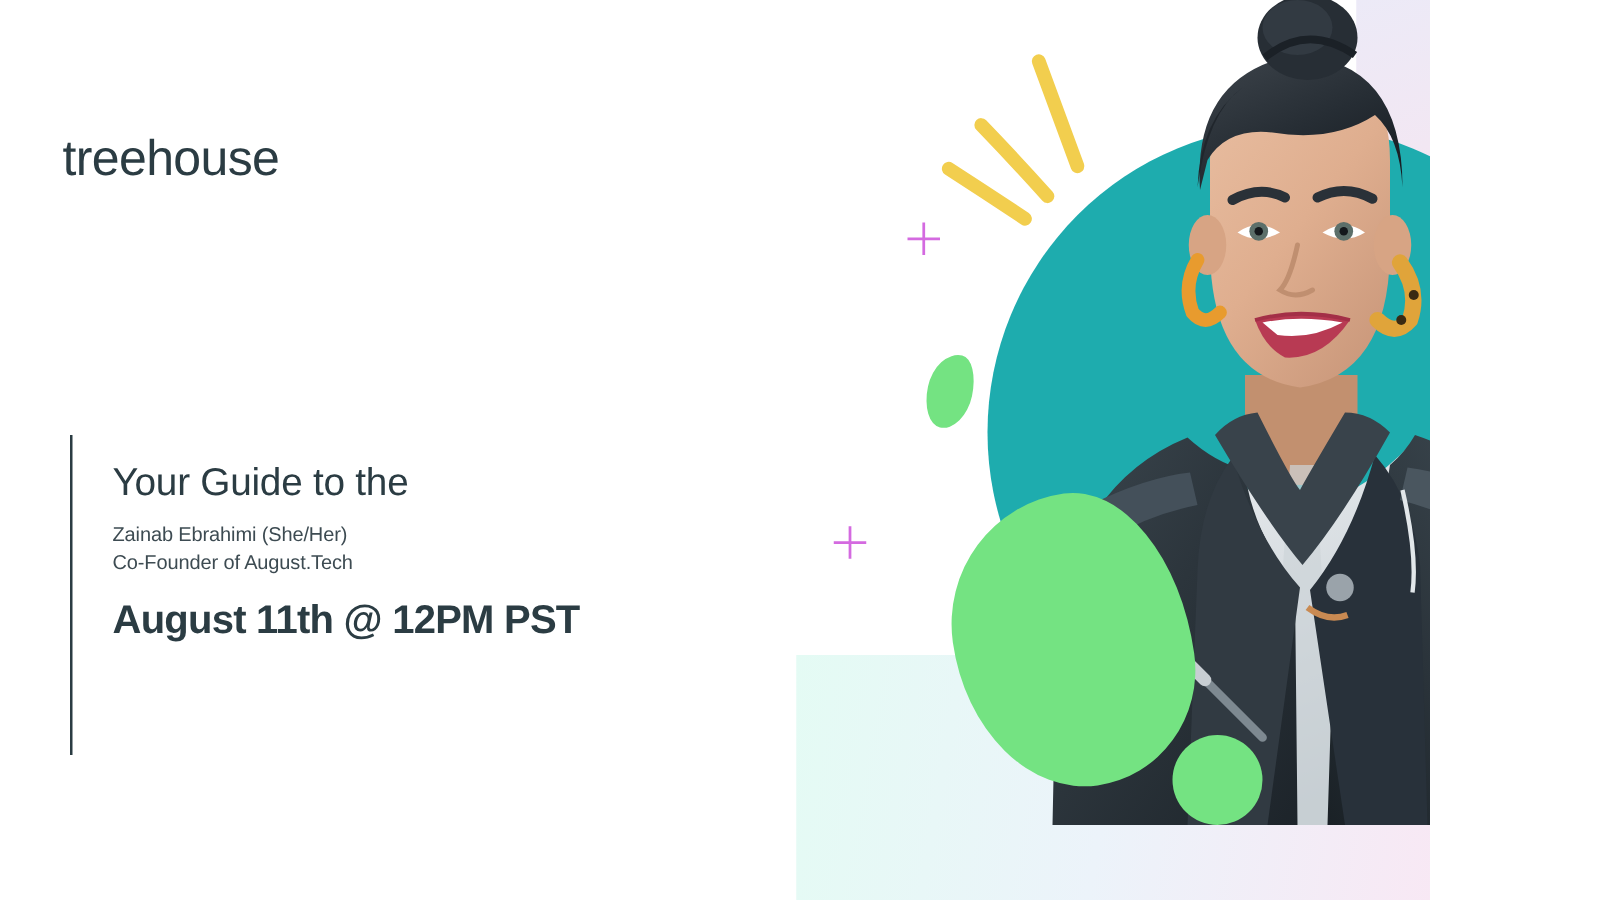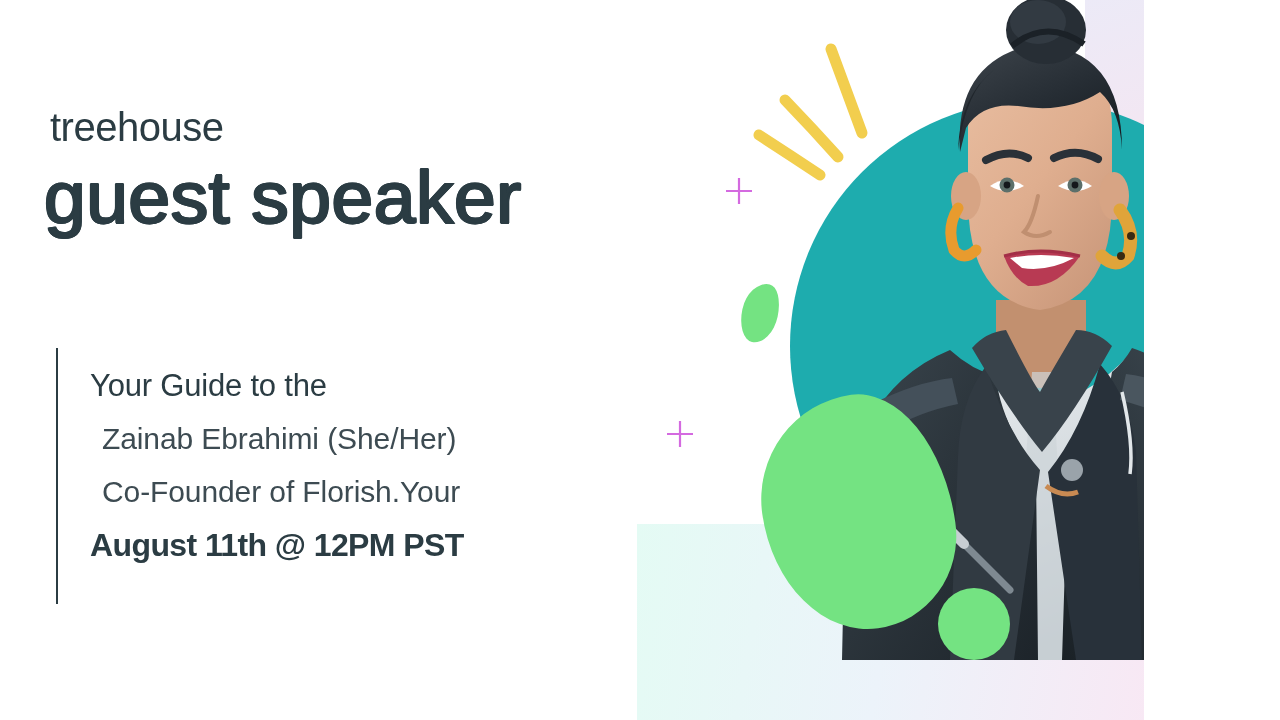--- a/index.html
+++ b/index.html
@@ -172,26 +172,26 @@
   .talk-title {
     font-size: 31px;
     font-weight: 400;
     color: #2b3c43;
     line-height: 1.25;
     letter-spacing: -0.2px;
     margin: 0;
   }
   .speaker-name,
   .speaker-role {
-    font-size: 30px;
+    font-size: 16px;
     font-weight: 400;
     color: #3d4b52;
     line-height: 1.37;
     letter-spacing: -0.1px;
-    margin: 12px;
+    margin: 0;
   }
   .speaker-name { margin-top: 12px; }
   .when {
     margin-top: 17px;
     font-size: 32px;
     font-weight: 700;
     color: #2b3c43;
     line-height: 1;
     letter-spacing: -0.6px;
   }
@@ -326,27 +326,26 @@
       <path d="M831 49 Q846 90 862 133"></path>
     </g>
     <g stroke="#f2ce4e" stroke-width="10" stroke-linecap="round" fill="none">
       <path d="M1186 640 Q1214 636 1229 612 Q1246 586 1280 580"></path>
       <path d="M1210 662 Q1240 660 1256 638 Q1270 616 1280 610"></path>
     </g>
   </svg>
 
   <div class="brand">treehouse</div>
 
-  <div class="headline-outline">guest speaker</div>
 
 
   <div class="accent-bar"></div>
 
   <div class="info-block">
     <div class="talk-title">
       <div>Your Guide to the</div>
     </div>
     <div class="speaker-name">Zainab Ebrahimi (She/Her)</div>
-    <div class="speaker-role">Co-Founder of Florish.Your</div>
+    <div class="speaker-role">Co-Founder of August.Tech</div>
     <div class="when">August 11th @ 12PM PST</div>
   </div>
 
 </div>
 
 </body></html>

